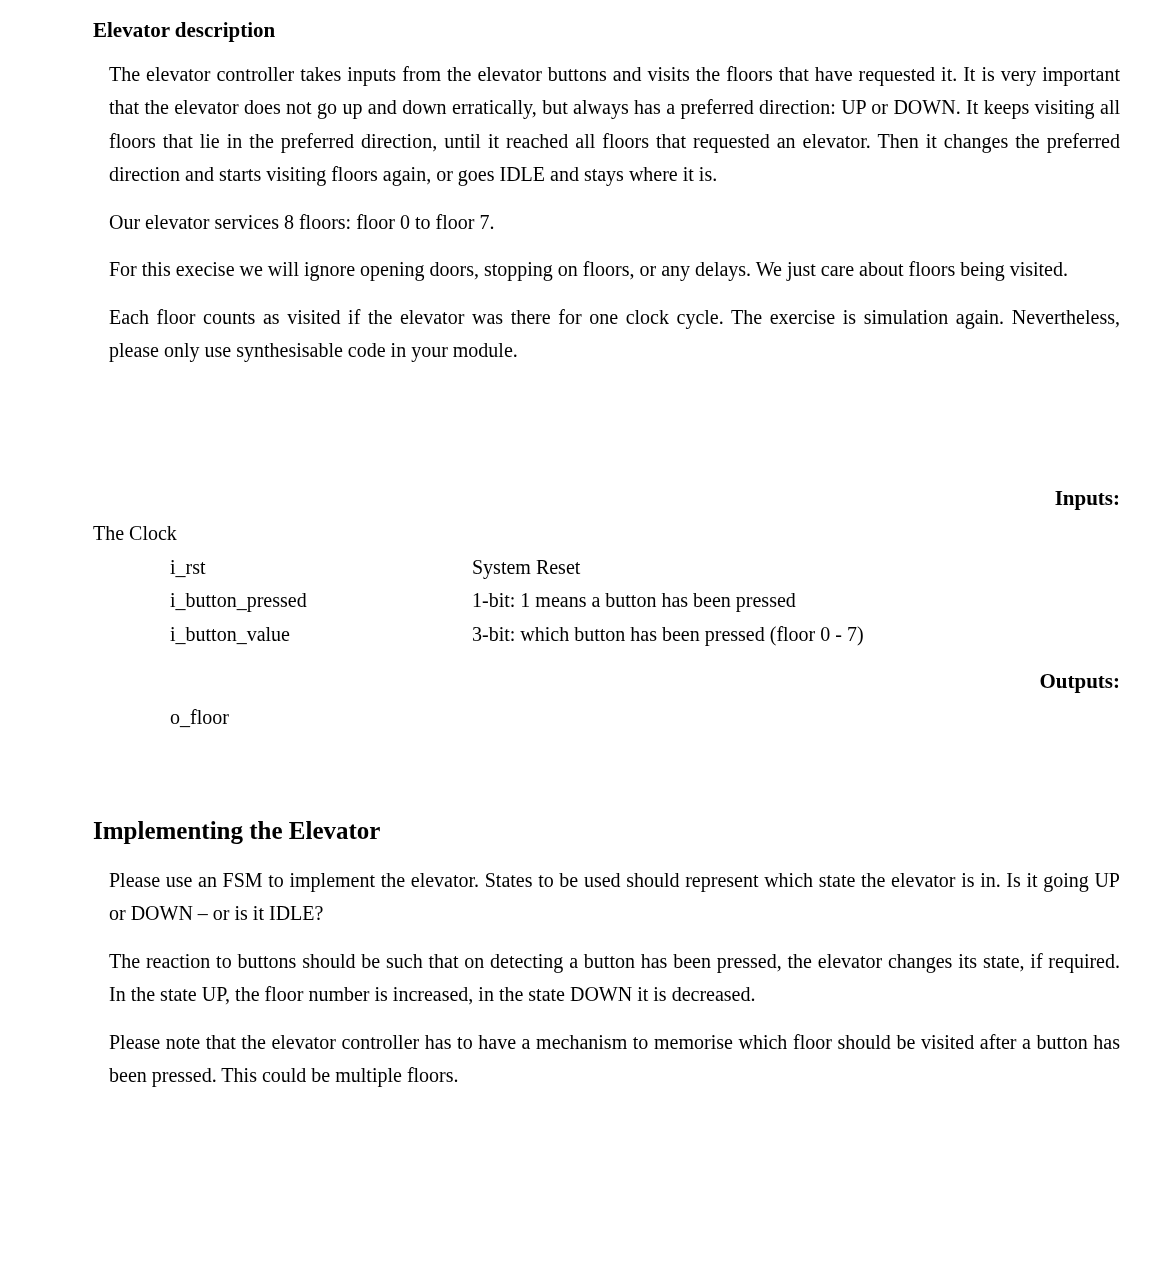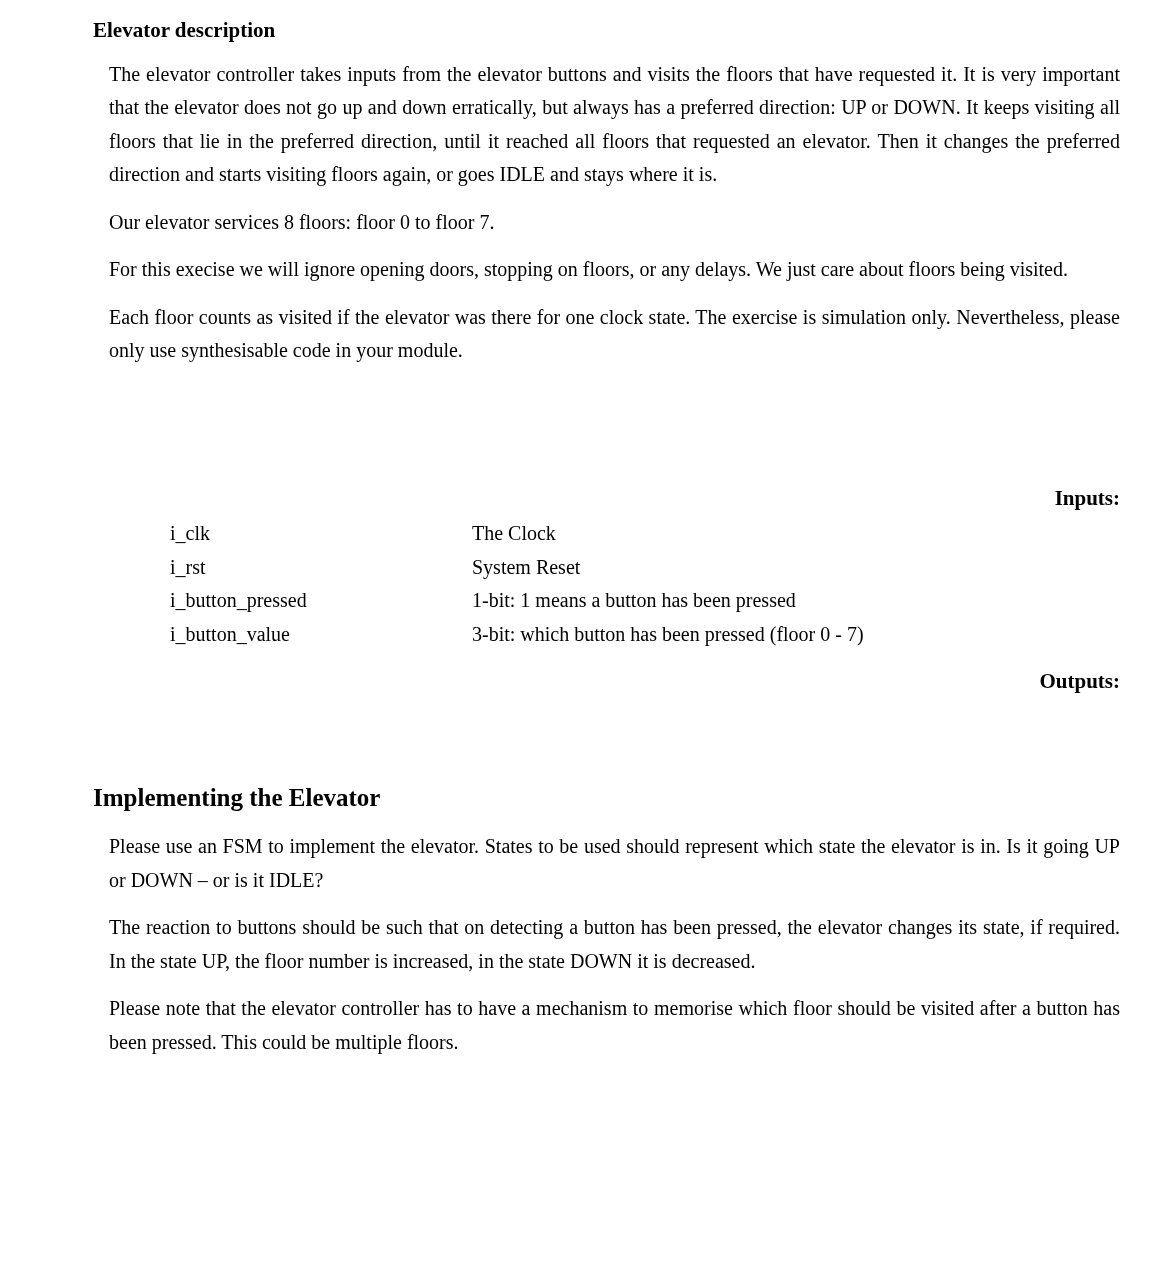--- a/index.html
+++ b/index.html
@@ -52,46 +52,46 @@
 </head>
 <body>
 
 <div class="page">
 
   <div class="doc-heading">Elevator description</div>
 
   <p class="para">The elevator controller takes inputs from the elevator buttons and visits the floors that have requested it. It is very important that the elevator does not go up and down erratically, but always has a preferred direction: UP or DOWN. It keeps visiting all floors that lie in the preferred direction, until it reached all floors that requested an elevator. Then it changes the preferred direction and starts visiting floors again, or goes IDLE and stays where it is.</p>
   <p class="para">Our elevator services 8 floors: floor 0 to floor 7.</p>
   <p class="para">For this execise we will ignore opening doors, stopping on floors, or any delays. We just care about floors being visited.</p>
-  <p class="para">Each floor counts as visited if the elevator was there for one clock state. The exercise is simulation only. Nevertheless, please only use synthesisable code in your module.</p>
+  <p class="para">Each floor counts as visited if the elevator was there for one clock cycle. The exercise is simulation again. Nevertheless, please only use synthesisable code in your module.</p>
 
   <div class="gap-large"></div>
 
   <div class="io-heading">Inputs:</div>
 
   <div class="sig-row">
-    <span class="sig-name">i_clk</span>
     <span class="sig-desc">The Clock</span>
   </div>
   <div class="sig-row">
     <span class="sig-name">i_rst</span>
     <span class="sig-desc">System Reset</span>
   </div>
   <div class="sig-row">
     <span class="sig-name">i_button_pressed</span>
     <span class="sig-desc">1-bit: 1 means a button has been pressed</span>
   </div>
   <div class="sig-row">
     <span class="sig-name">i_button_value</span>
     <span class="sig-desc">3-bit: which button has been pressed (floor 0 - 7)</span>
   </div>
 
   <div class="io-heading outputs">Outputs:</div>
 
   <div class="sig-row">
+    <span class="sig-name">o_floor</span>
   </div>
 
   <div class="gap-medium"></div>
 
   <div class="impl-heading">Implementing the Elevator</div>
 
   <p class="para">Please use an FSM to implement the elevator. States to be used should represent which state the elevator is in. Is it going UP or DOWN – or is it IDLE?</p>
   <p class="para">The reaction to buttons should be such that on detecting a button has been pressed, the elevator changes its state, if required. In the state UP, the floor number is increased, in the state DOWN it is decreased.</p>
   <p class="para">Please note that the elevator controller has to have a mechanism to memorise which floor should be visited after a button has been pressed. This could be multiple floors.</p>
 

